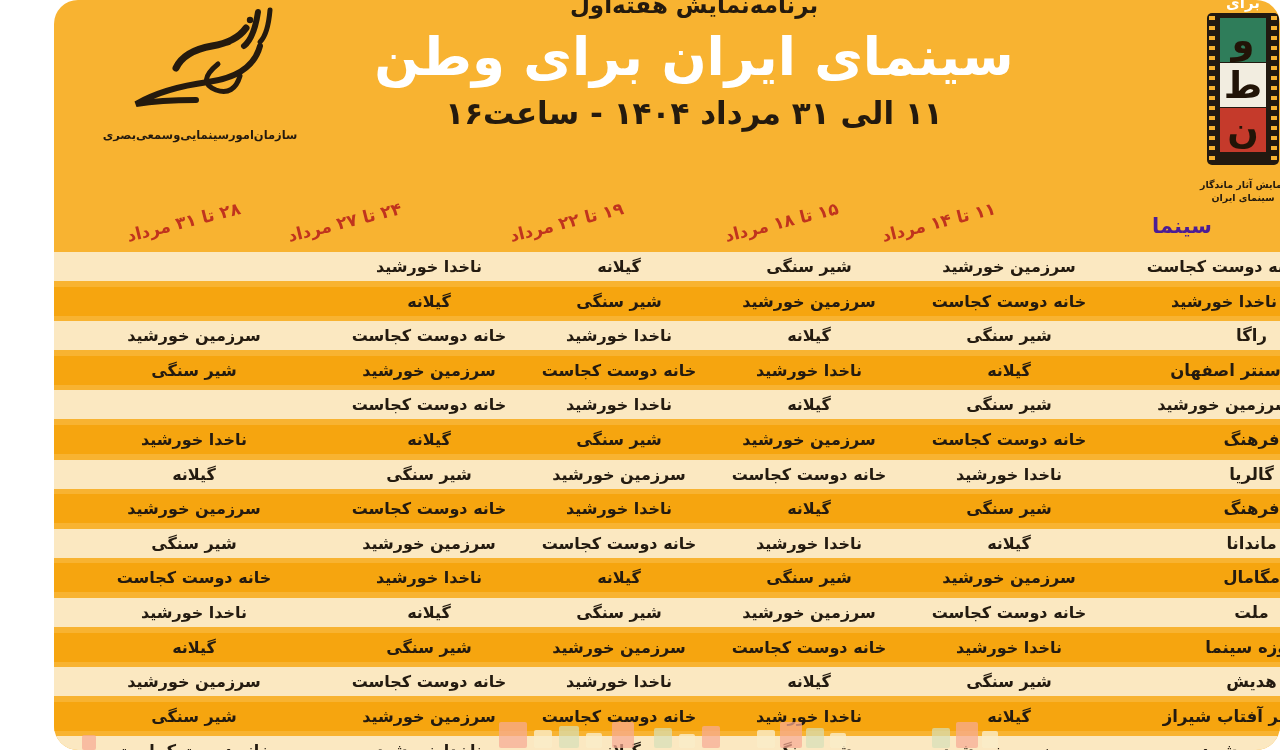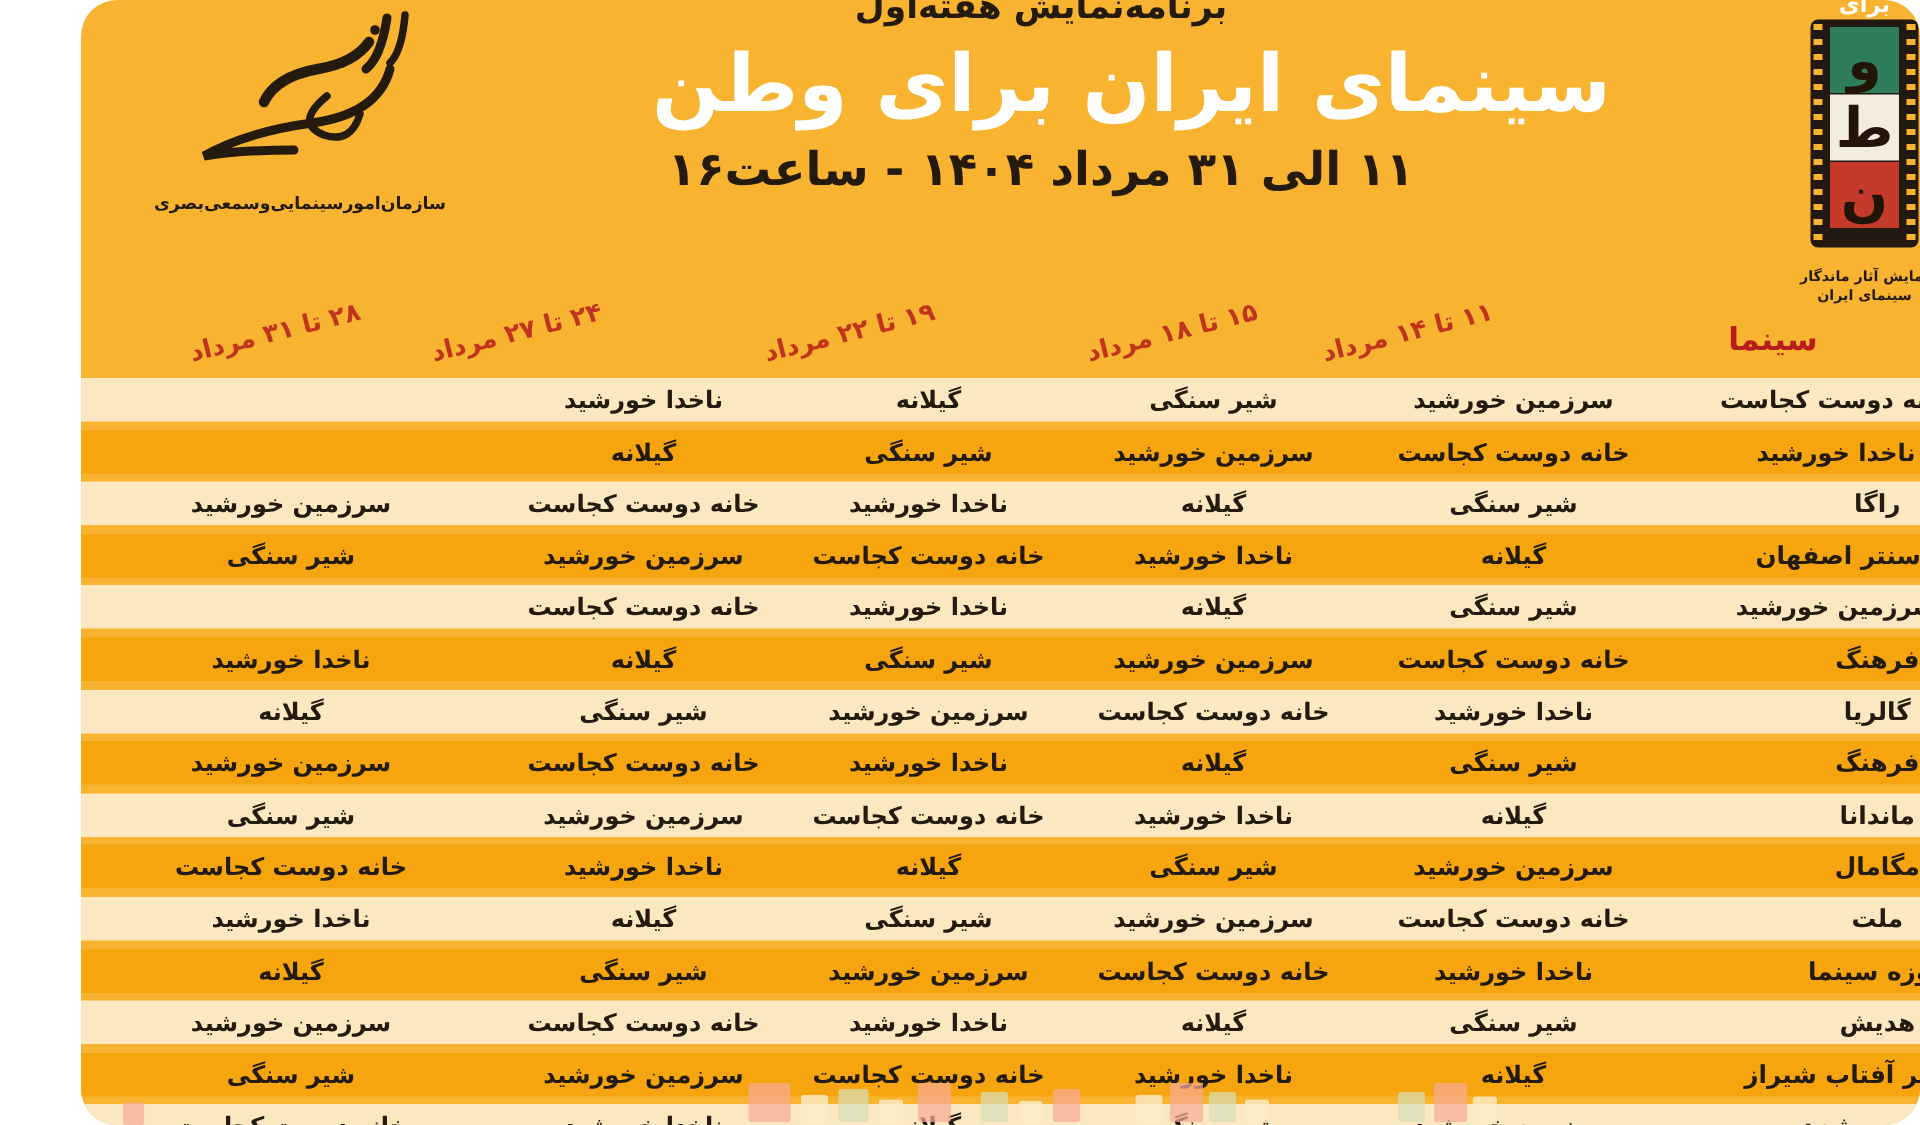--- a/index.html
+++ b/index.html
@@ -11,21 +11,21 @@
     font-family:"DejaVu Sans", sans-serif;
     direction:rtl;
     border-radius:24px;
   }
   
   .title-block{
     position:absolute;left:260px;top:-7px;width:760px;
     text-align:center;color:#241a0e;
   }
   .program-line{font-size:23px;font-weight:bold;line-height:1.1;}
-  .main-title{font-size:53px;font-weight:bold;color:#ffffff;line-height:1.25;margin-top:6px;text-align:right;}
+  .main-title{font-size:53px;font-weight:bold;color:#ffffff;line-height:1.25;margin-top:6px;}
   .date-line{font-size:31px;font-weight:bold;margin-top:4px;}
   
   .org-logo{position:absolute;left:26px;top:2px;width:240px;text-align:center;}
   .org-logo svg{display:block;margin:0 auto;}
   .org-caption{font-size:11.5px;font-weight:bold;color:#241a0e;margin-top:14px;white-space:nowrap;}
   
   .vatan-logo{position:absolute;left:1138px;top:-4px;width:102px;text-align:center;}
   .baraye{color:#fff;font-weight:bold;font-size:15px;line-height:1;}
   .filmstrip{
     position:relative;margin:2px auto 0;width:72px;height:152px;
@@ -42,21 +42,21 @@
     align-items:center;justify-content:center;
     font-size:37px;font-weight:bold;color:#221407;line-height:1;
   }
   .frame-green{background:#2F7D5A;}
   .frame-white{background:#F2EDE0;}
   .frame-red{background:#C53A2B;}
   .vatan-caption{font-size:9.5px;font-weight:bold;color:#241a0e;line-height:1.35;margin-top:14px;white-space:nowrap;}
   
   .cinema-header{
     position:absolute;left:1085px;top:214px;width:86px;
-    color:#b91c1c;font-size:21px;font-weight:bold;text-align:center;
+    color:#4c1d95;font-size:21px;font-weight:bold;text-align:center;
   }
   .date-header{
     position:absolute;top:212px;width:120px;height:24px;
     color:#C0341E;font-size:17px;font-weight:bold;text-align:center;
     white-space:nowrap;transform:rotate(-14deg);
   }
   .dh-0{left:825px;} .dh-1{left:668px;} .dh-2{left:453px;} .dh-3{left:231px;} .dh-4{left:70px;}
   
   #rows{position:absolute;left:0;top:252px;width:1280px;}
   .row{

